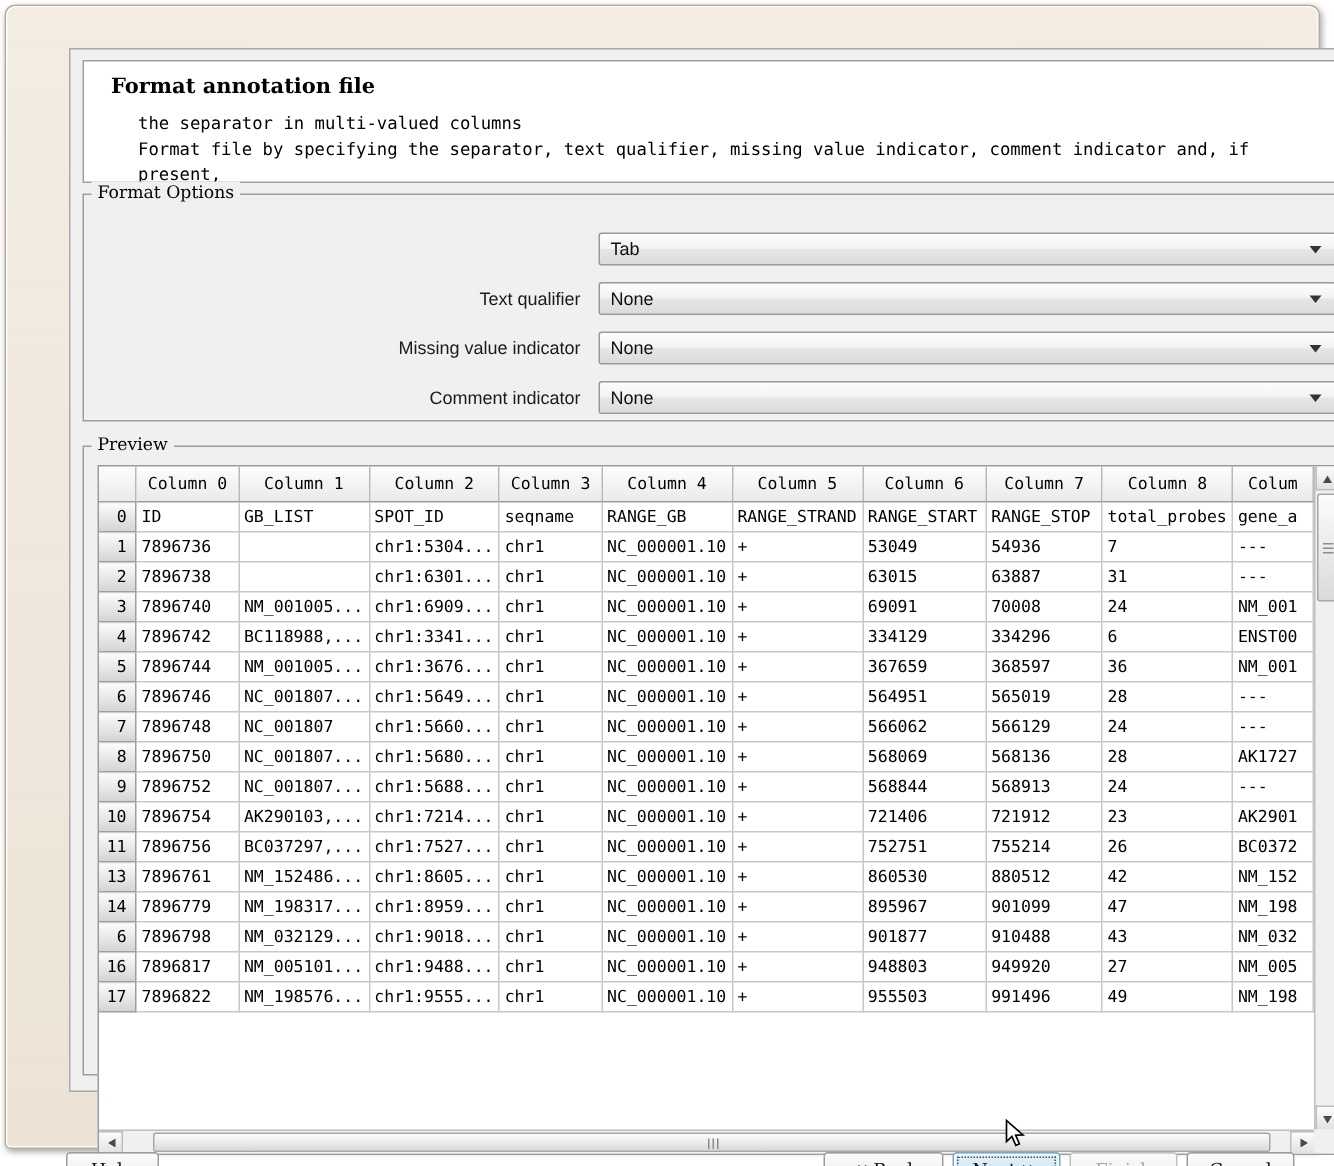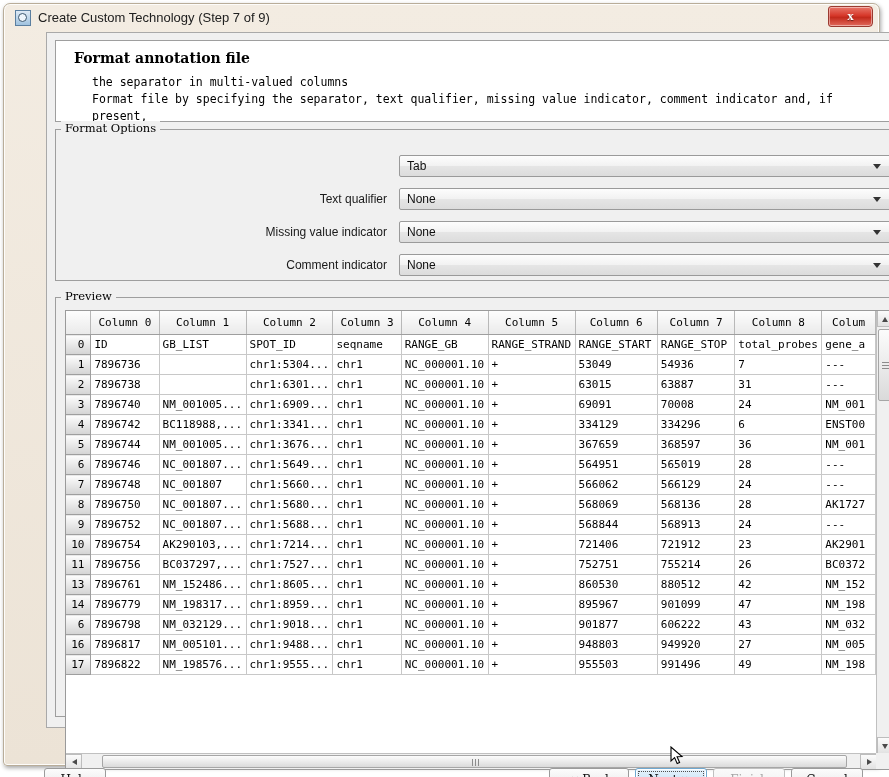--- a/index.html
+++ b/index.html
@@ -177,27 +177,20 @@
   }
   #cursor{
     position:absolute;left:666px;top:742px;width:16px;height:20px;pointer-events:none;
   }
 </style>
 </head>
 <body>
 
 <div id="window">
 
-  <div id="titlebar">
-    <div id="title-icon"></div>
-    <div id="title-text">Create Custom Technology (Step 7 of 9)</div>
-    <div id="close-btn">
-      <span>x</span>
-    </div>
-  </div>
 
   <div id="content">
 
     <div id="header-panel">
       <div id="header-title">Format annotation file</div>
       <div id="header-desc">
         <div>the separator in multi-valued columns</div>
         <div>Format file by specifying the separator, text qualifier, missing value indicator, comment indicator and, if present,</div>
       </div>
     </div>
@@ -442,21 +435,21 @@
               </tr>
               <tr>
                 <td class="rownum">6</td>
                 <td>7896798</td>
                 <td>NM_032129...</td>
                 <td>chr1:9018...</td>
                 <td>chr1</td>
                 <td>NC_000001.10</td>
                 <td>+</td>
                 <td>901877</td>
-                <td>606222</td>
+                <td>910488</td>
                 <td>43</td>
                 <td>NM_032</td>
               </tr>
               <tr>
                 <td class="rownum">16</td>
                 <td>7896817</td>
                 <td>NM_005101...</td>
                 <td>chr1:9488...</td>
                 <td>chr1</td>
                 <td>NC_000001.10</td>

